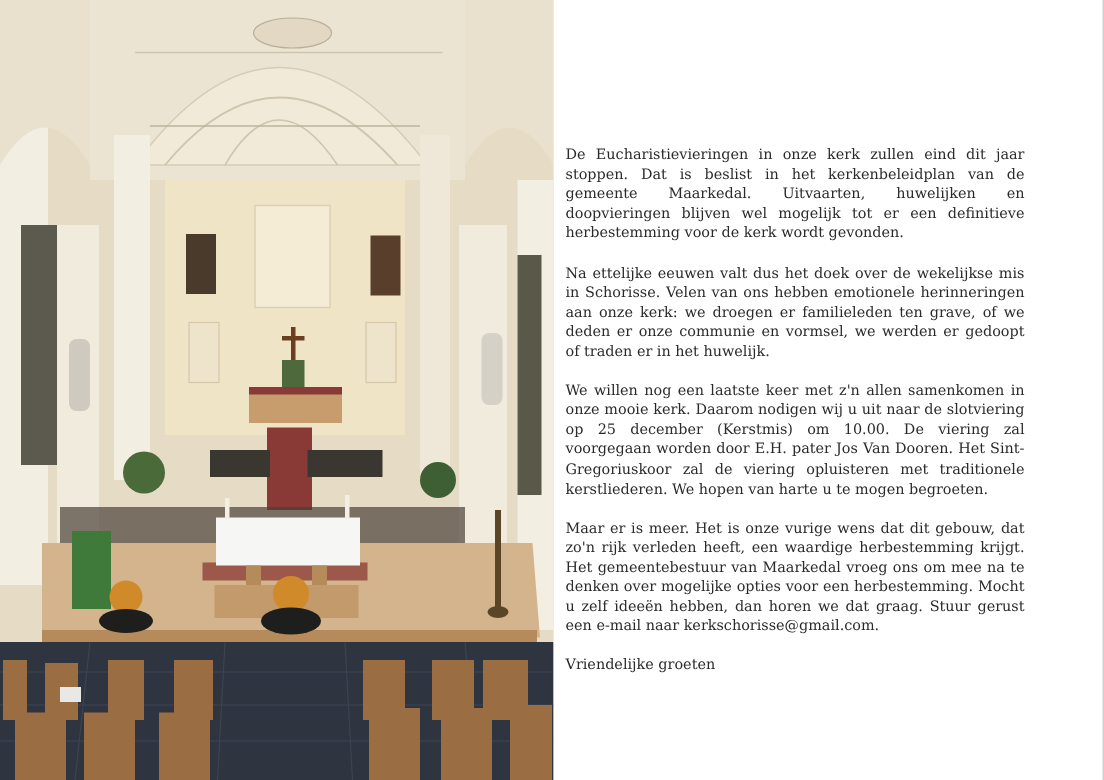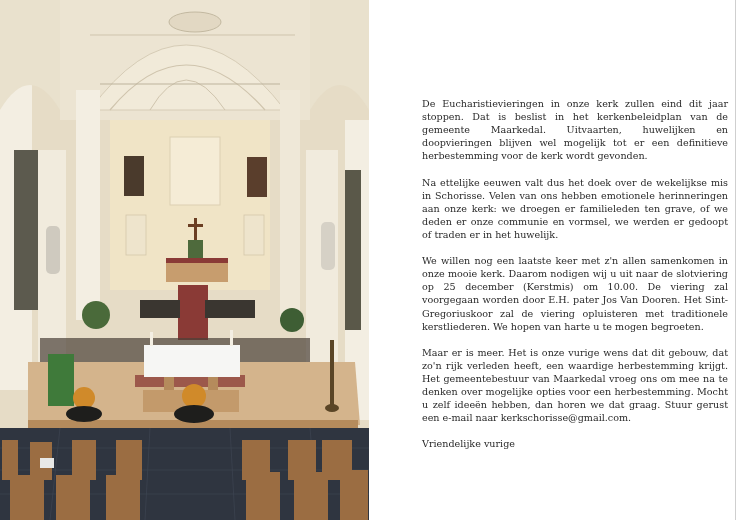--- a/index.html
+++ b/index.html
@@ -1,20 +1,20 @@
 <!DOCTYPE html>
 <html><head>
 <meta charset="utf-8">
 <style>
   * { margin:0; padding:0; box-sizing:border-box; }
   html, body { width:736px; height:520px; overflow:hidden; background:#ffffff; }
   .page { position:relative; width:736px; height:520px; background:#fff; border-right:1px solid #cfcfcf; }
   .photo { position:absolute; left:0; top:0; width:369px; height:520px; overflow:hidden; background:#e8dfcc; }
   .photo svg { display:block; }
-  .text-panel { position:absolute; left:422px; top:97px; width:306px;
+  .text-panel { position:absolute; left:377px; top:97px; width:306px;
     font-family:"DejaVu Serif", "Liberation Serif", serif; font-size:9.6px; line-height:13.1px; color:#2a2a2a; }
   .text-panel p { text-align:justify; margin-bottom:13.1px; }
   .text-panel p.sig { text-align:left; margin-bottom:0; }
 </style>
 </head>
 <body>
 
 <div class="page">
 
   <div class="photo">
@@ -116,16 +116,16 @@
       </g>
       <rect x="40" y="458" width="14" height="10" fill="#e8e8e6"></rect>
     </svg>
   </div>
 
   <div class="text-panel">
     <p>De Eucharistievieringen in onze kerk zullen eind dit jaar stoppen. Dat is beslist in het kerkenbeleidplan van de gemeente Maarkedal. Uitvaarten, huwelijken en doopvieringen blijven wel mogelijk tot er een definitieve herbestemming voor de kerk wordt gevonden.</p>
     <p>Na ettelijke eeuwen valt dus het doek over de wekelijkse mis in Schorisse. Velen van ons hebben emotionele herinneringen aan onze kerk: we droegen er familieleden ten grave, of we deden er onze communie en vormsel, we werden er gedoopt of traden er in het huwelijk.</p>
     <p>We willen nog een laatste keer met z'n allen samenkomen in onze mooie kerk. Daarom nodigen wij u uit naar de slotviering op 25 december (Kerstmis) om 10.00. De viering zal voorgegaan worden door E.H. pater Jos Van Dooren. Het Sint-Gregoriuskoor zal de viering opluisteren met traditionele kerstliederen. We hopen van harte u te mogen begroeten.</p>
     <p>Maar er is meer. Het is onze vurige wens dat dit gebouw, dat zo'n rijk verleden heeft, een waardige herbestemming krijgt. Het gemeentebestuur van Maarkedal vroeg ons om mee na te denken over mogelijke opties voor een herbestemming. Mocht u zelf ideeën hebben, dan horen we dat graag. Stuur gerust een e-mail naar kerkschorisse@gmail.com.</p>
-    <p class="sig">Vriendelijke vurige</p>
+    <p class="sig">Vriendelijke groeten</p>
   </div>
 
 </div>
 
 </body></html>

